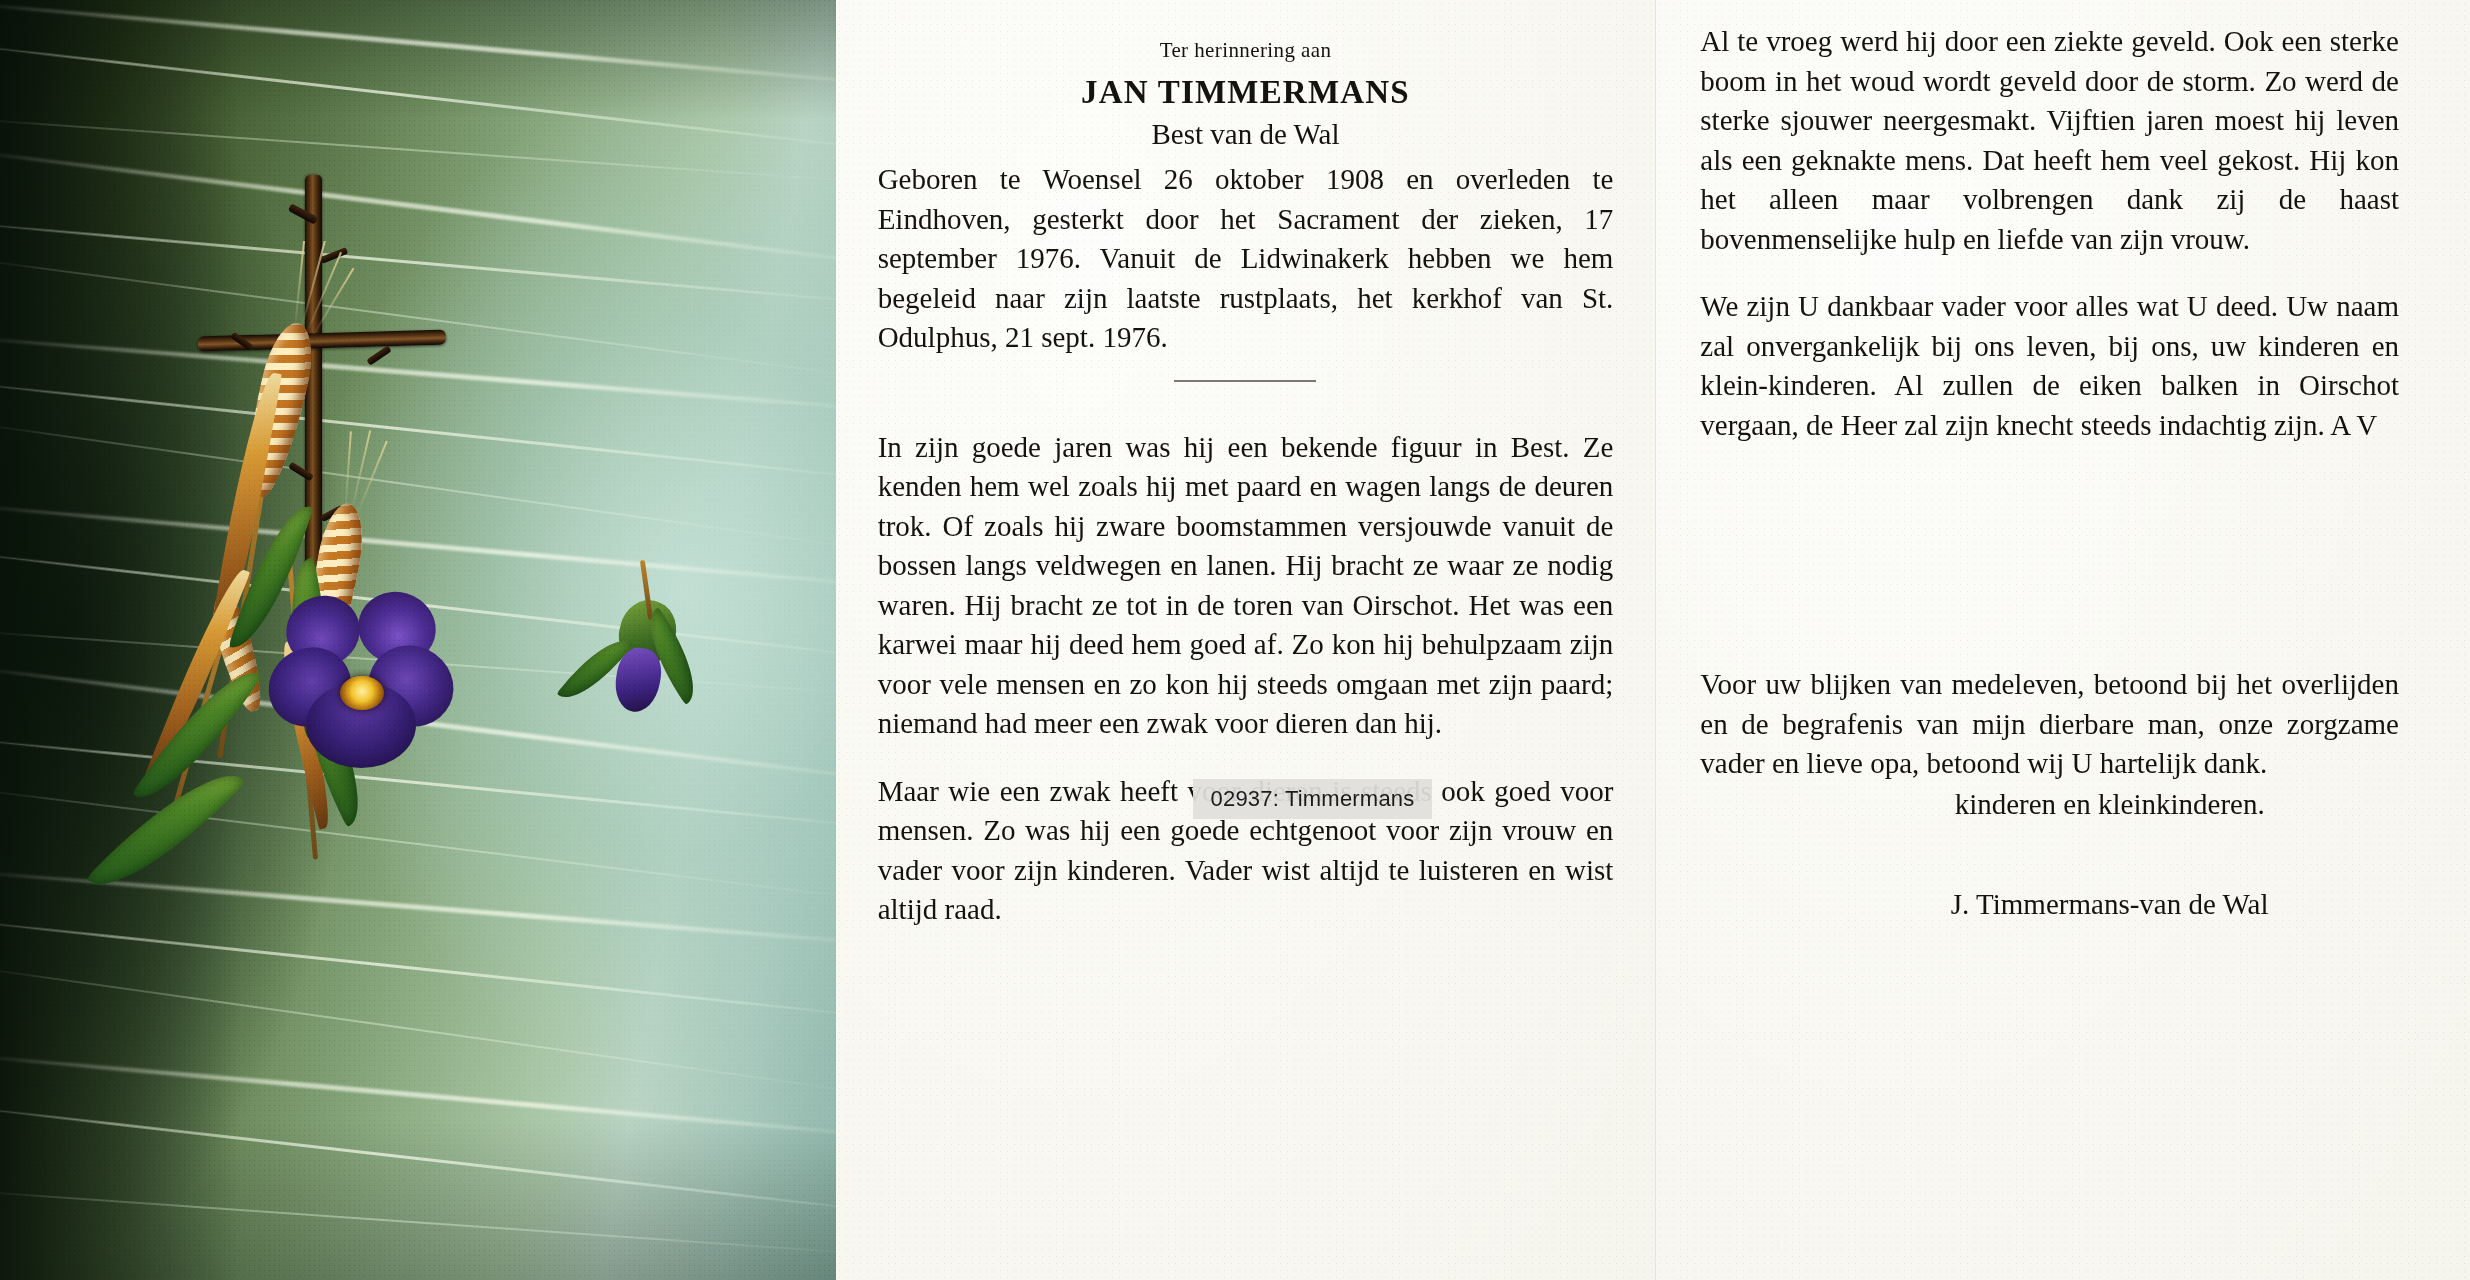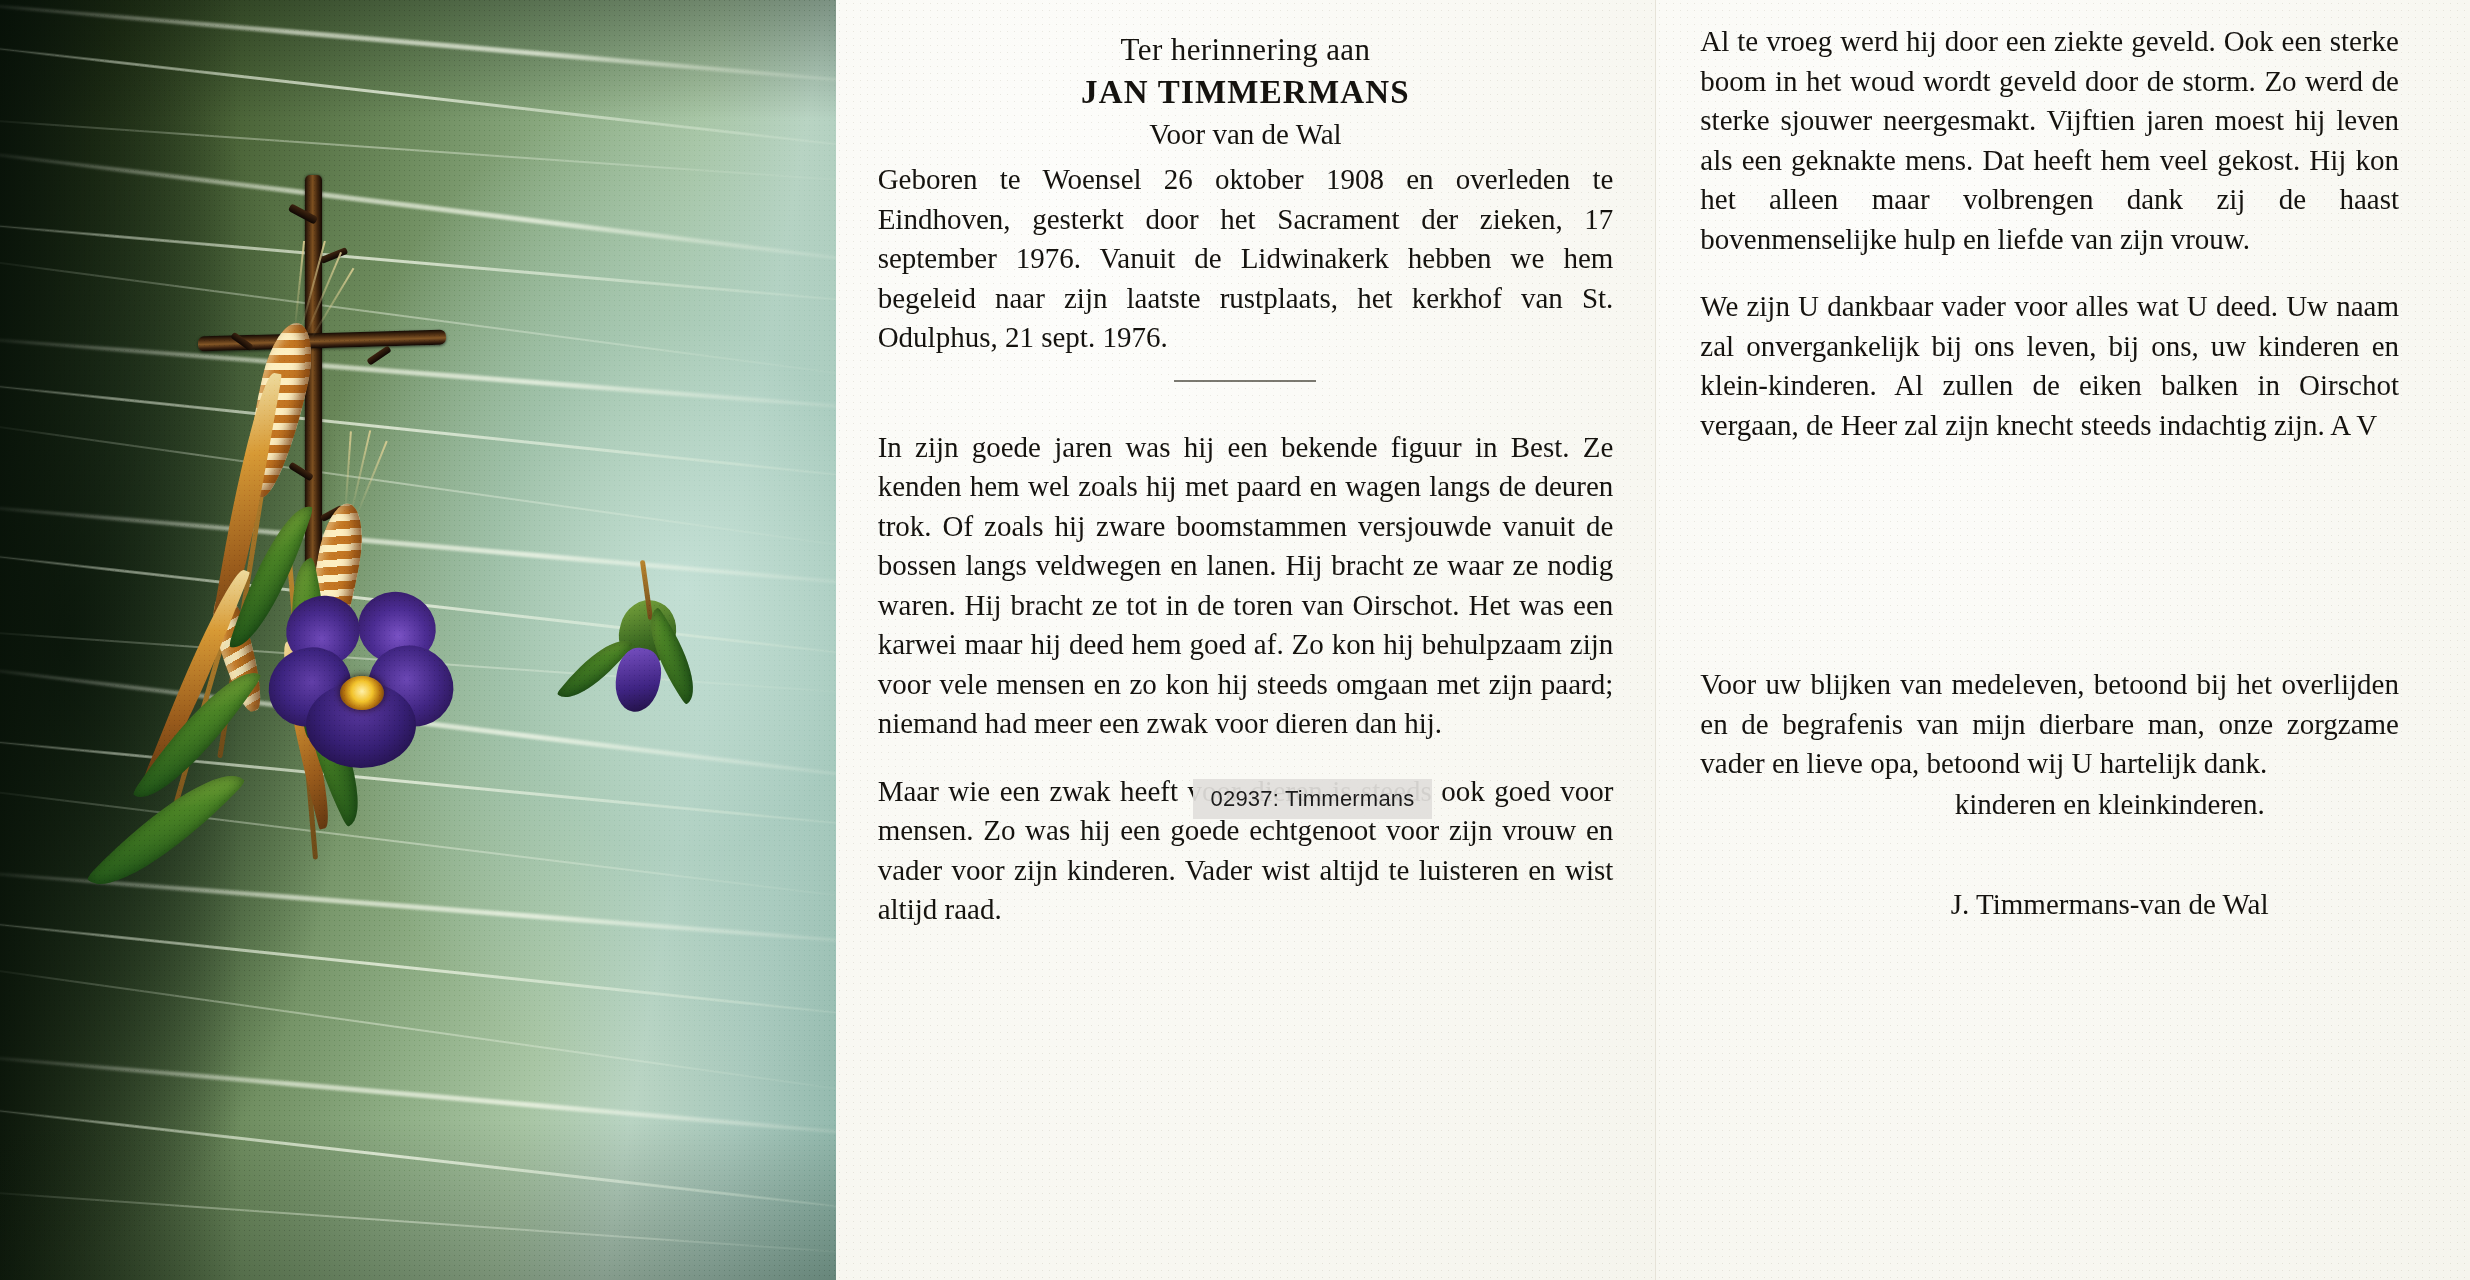--- a/index.html
+++ b/index.html
@@ -73,21 +73,21 @@
     background-image:radial-gradient(rgba(120,110,80,.5) .6px, rgba(0,0,0,0) .7px);
     background-size:7px 7px;}
   .mid{width:820px;border-right:1px solid #e6e3d8;}
   .right{width:814px;}
   .col{position:relative;z-index:3;}
 
   .t{color:#15130f;font-family:"Liberation Serif",serif;}
   .center{text-align:center;}
   .just{text-align:justify;text-justify:inter-word;}
 
-  .ln-h1{font-size:31px;line-height:40px;letter-spacing:.4px;}
+  .ln-h1{font-size:21px;line-height:40px;letter-spacing:.4px;}
   .ln-name{font-size:33px;line-height:44px;font-weight:bold;letter-spacing:1.2px;}
   .ln-sub{font-size:29px;line-height:40px;}
   .ln-body{font-size:29px;line-height:39.5px;}
 
   .rule{width:142px;height:2px;background:#4a463c;margin:22px auto 0;opacity:.72;}
 
   .block{margin-top:28px;}
   .sig{text-align:center;font-size:29px;line-height:40px;}
   .sig-indent{padding-left:120px;}
 
@@ -197,21 +197,21 @@
   <div class="panel mid">
     <div class="paper"></div>
     <div class="speck"></div>
     <div class="col" style="padding:30px 42px 0 42px;">
 
       <div class="t center ln-h1">Ter herinnering aan</div>
 
       <div class="t center ln-name">JAN TIMMERMANS</div>
 
 
-      <div class="t center ln-sub">Voor van de Wal</div>
+      <div class="t center ln-sub">Best van de Wal</div>
 
       <div class="t just ln-body" style="margin-top:6px;">Geboren te Woensel 26 oktober 1908 en overleden te Eindhoven, gesterkt door het Sacrament der zieken, 17 september 1976. Vanuit de Lidwinakerk hebben we hem begeleid naar zijn laatste rustplaats, het kerkhof van St. Odulphus, 21 sept. 1976.</div>
 
       <div class="rule"></div>
 
       <div class="t just ln-body block" style="margin-top:46px;">In zijn goede jaren was hij een bekende figuur in Best. Ze kenden hem wel zoals hij met paard en wagen langs de deuren trok. Of zoals hij zware boomstammen versjouwde vanuit de bossen langs veldwegen en lanen. Hij bracht ze waar ze nodig waren. Hij bracht ze tot in de toren van Oirschot. Het was een karwei maar hij deed hem goed af. Zo kon hij behulpzaam zijn voor vele mensen en zo kon hij steeds omgaan met zijn paard; niemand had meer een zwak voor dieren dan hij.</div>
 
       <div class="t just ln-body block">Maar wie een zwak heeft voor dieren is steeds ook goed voor mensen. Zo was hij een goede echtgenoot voor zijn vrouw en vader voor zijn kinderen. Vader wist altijd te luisteren en wist altijd raad.</div>
 
     </div>

